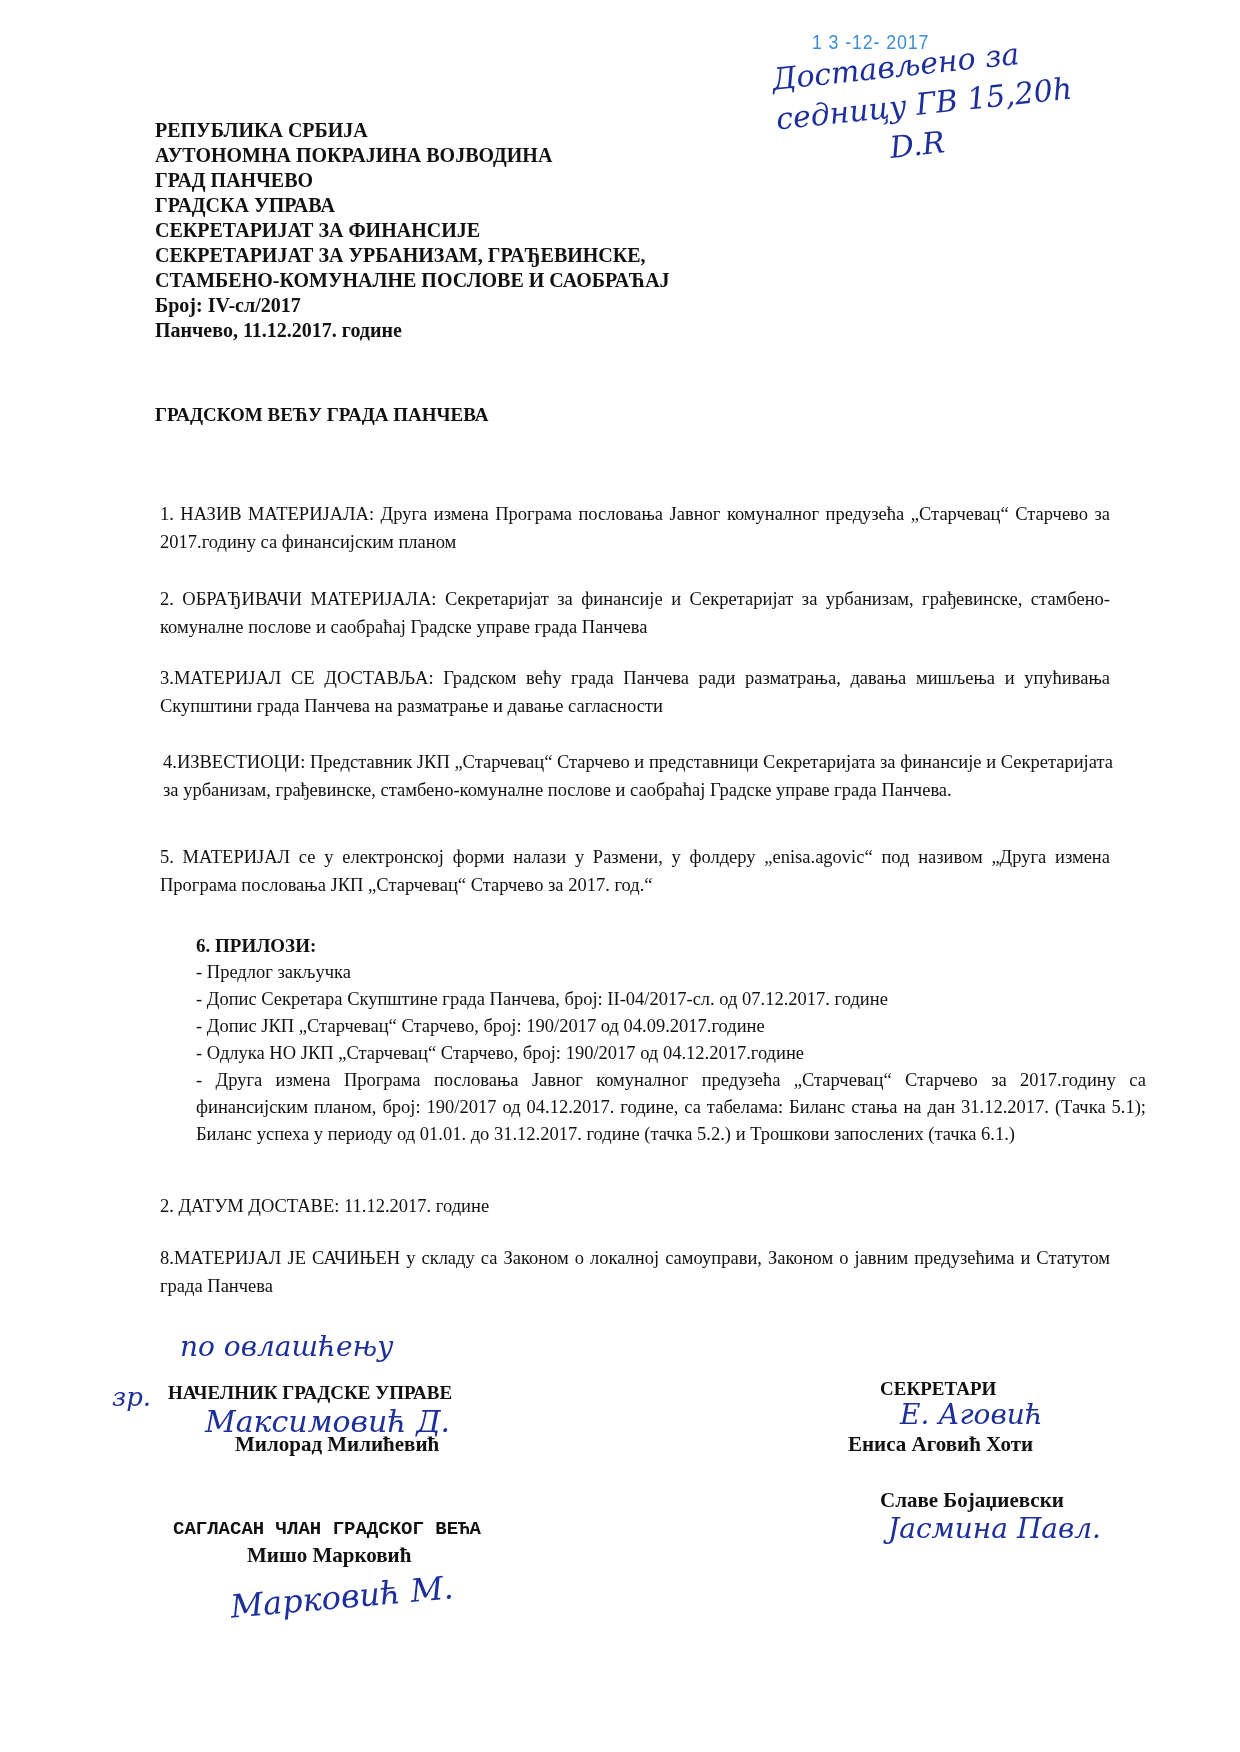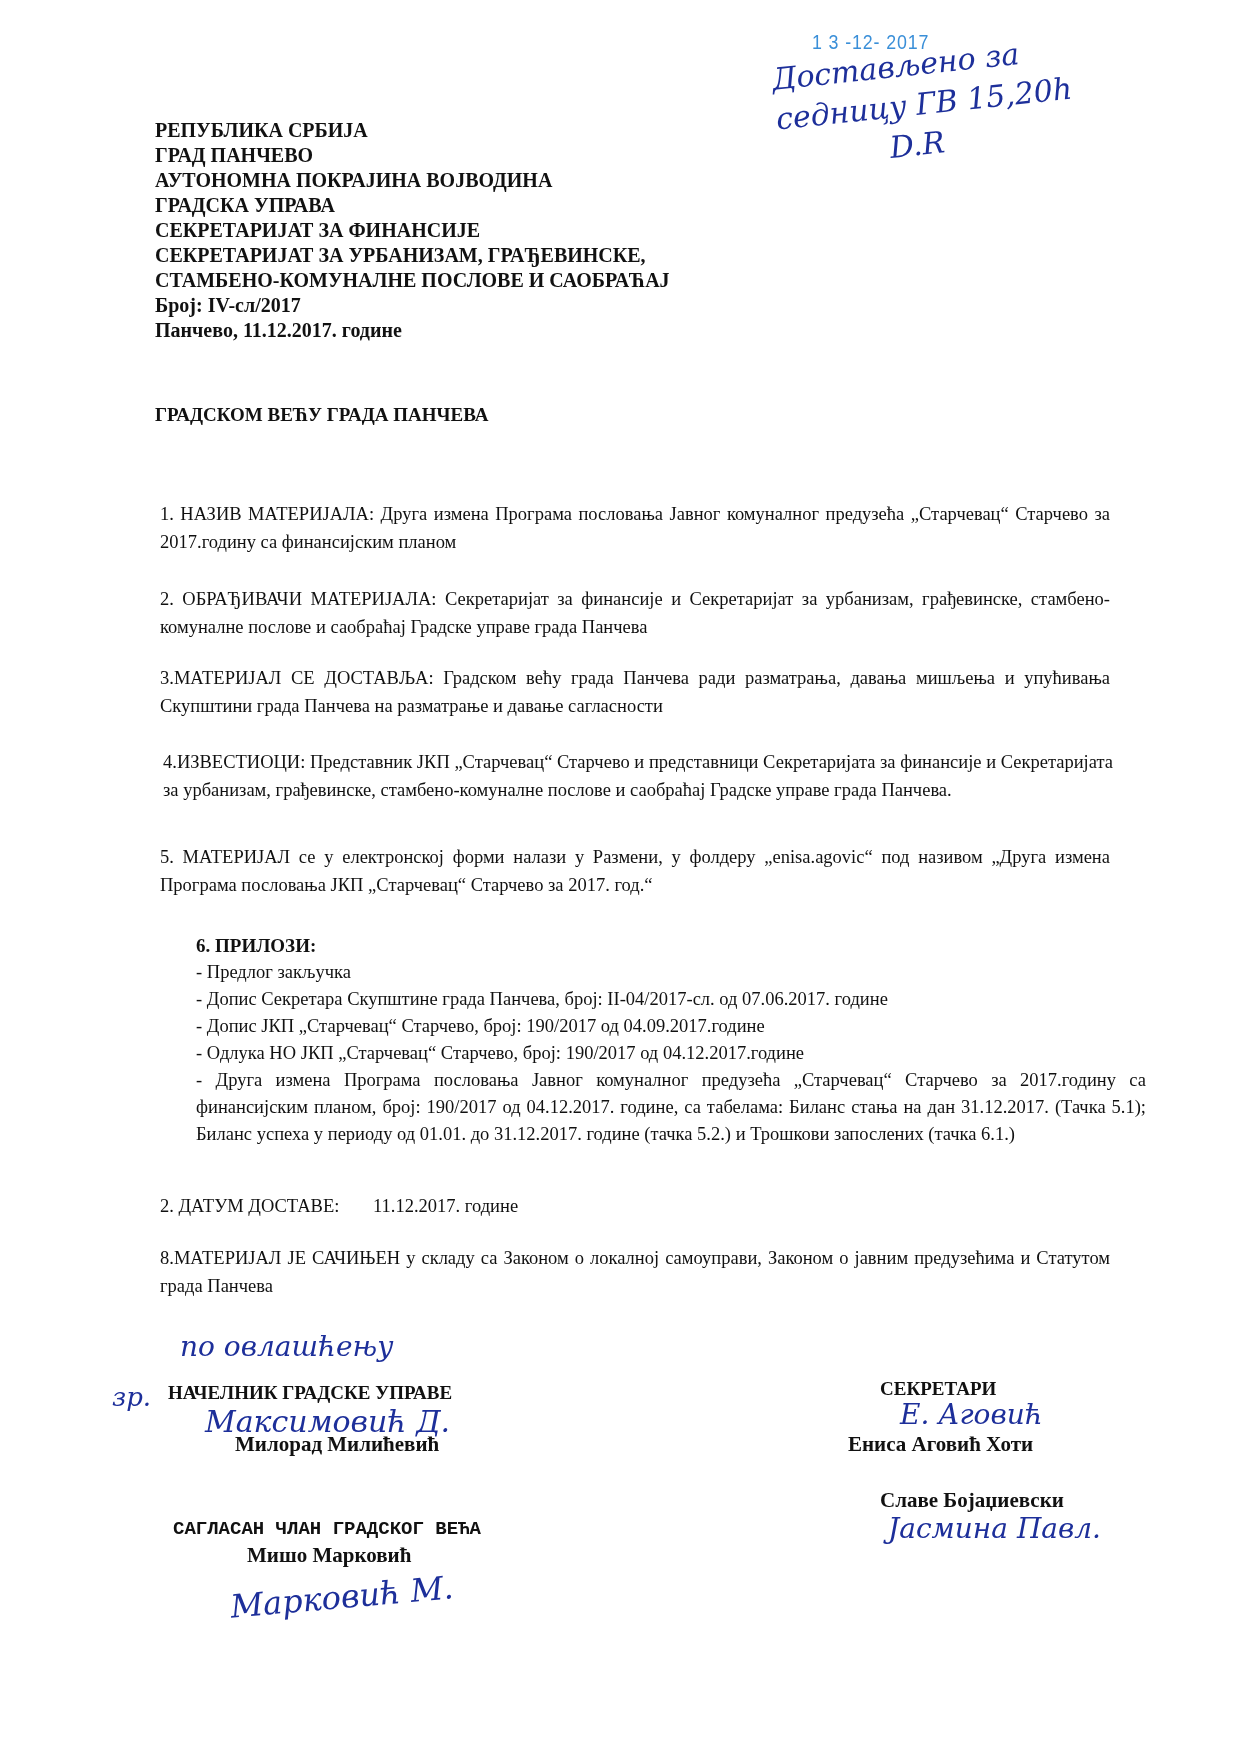--- a/index.html
+++ b/index.html
@@ -25,22 +25,22 @@
 
 <div class="abs stamp">1 3 -12- 2017</div>
 <div class="abs hand hand1">
   <div>Достављено за</div>
   <div>седницу ГВ 15,20h</div>
   <div style="padding-left:110px;">D.R</div>
 </div>
 
 <div class="abs hdr">
   <div>РЕПУБЛИКА  СРБИЈА</div>
+  <div>АУТОНОМНА  ПОКРАЈИНА  ВОЈВОДИНА</div>
   <div>ГРАД  ПАНЧЕВО</div>
-  <div>АУТОНОМНА  ПОКРАЈИНА  ВОЈВОДИНА</div>
   <div>ГРАДСКА  УПРАВА</div>
   <div>СЕКРЕТАРИЈАТ ЗА ФИНАНСИЈЕ</div>
   <div>СЕКРЕТАРИЈАТ  ЗА  УРБАНИЗАМ, ГРАЂЕВИНСКЕ,</div>
   <div>СТАМБЕНО-КОМУНАЛНЕ ПОСЛОВЕ И САОБРАЋАЈ</div>
   <div>Број: IV-сл/2017</div>
   <div>Панчево, 11.12.2017. године</div>
 </div>
 
 <div class="abs recipient">ГРАДСКОМ ВЕЋУ ГРАДА ПАНЧЕВА</div>
 
@@ -56,29 +56,29 @@
 <div class="abs item" style="top:748px; left:163px;">
   <b>4.ИЗВЕСТИОЦИ:</b><span> Представник ЈКП „Старчевац“ Старчево и представници  Секретаријата за финансије и Секретаријата за урбанизам, грађевинске, стамбено-комуналне послове и саобраћај Градске управе града Панчева.</span>
 </div>
 <div class="abs item" style="top:843px;">
   <b>5. МАТЕРИЈАЛ</b><span> се у електронској форми налази у Размени, у фолдеру „enisa.agovic“ под називом „Друга измена Програма пословања ЈКП „Старчевац“ Старчево за 2017. год.“</span>
 </div>
 
 <div class="abs att" style="top:932px;">
   <div style="font-weight:bold; font-size:19px;">6. ПРИЛОЗИ:</div>
   <div>- Предлог закључка</div>
-  <div>- Допис Секретара Скупштине града Панчева, број: II-04/2017-сл. од 07.06.2017. године</div>
+  <div>- Допис Секретара Скупштине града Панчева, број: II-04/2017-сл. од 07.12.2017. године</div>
   <div>- Допис ЈКП „Старчевац“ Старчево, број: 190/2017 од 04.09.2017.године</div>
   <div>-  Одлука НО ЈКП „Старчевац“ Старчево, број: 190/2017 од 04.12.2017.године</div>
   <div>- Друга измена Програма пословања Јавног комуналног предузећа „Старчевац“ Старчево за 2017.годину са финансијским планом, број: 190/2017 од 04.12.2017. године, са табелама: Биланс стања на дан 31.12.2017. (Тачка 5.1); Биланс успеха у периоду од 01.01. до 31.12.2017. године (тачка 5.2.) и Трошкови запослених (тачка 6.1.)</div>
 </div>
 
 <div class="abs item" style="top:1192px;">
   <b>2. ДАТУМ ДОСТАВЕ:</b>
-  <span style="margin-left:29px;">11.12.2017. године</span>
+  <span style="margin-left:0;">11.12.2017. године</span>
 </div>
 
 <div class="abs item" style="top:1244px;">
   <b>8.МАТЕРИЈАЛ ЈЕ САЧИЊЕН</b><span> у складу са  Законом о локалној самоуправи, Законом о јавним предузећима и Статутом града Панчева</span>
 </div>
 
 <div class="abs scrawl" style="left:180px; top:1330px; font-size:28px;">по овлашћењу</div>
 <div class="abs scrawl" style="left:112px; top:1382px; font-size:26px;">зр.</div>
 <div class="abs sig-title" style="left:168px; top:1382px;">НАЧЕЛНИК  ГРАДСКЕ УПРАВЕ</div>
 <div class="abs scrawl" style="left:205px; top:1404px; font-size:30px;">Максимовић Д.</div>

